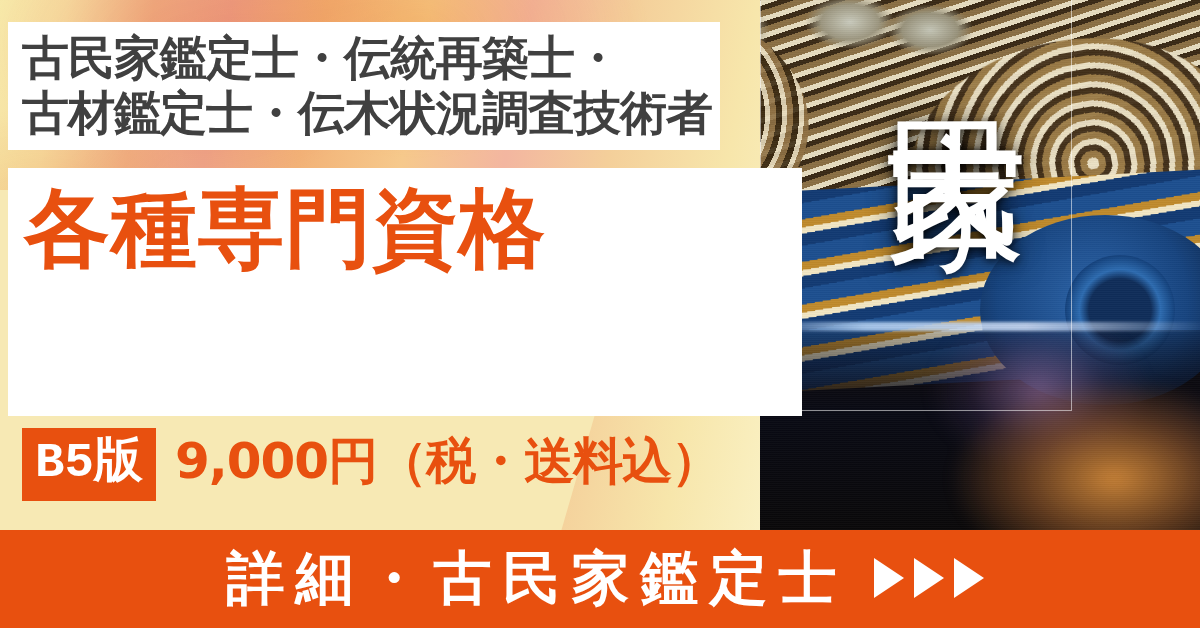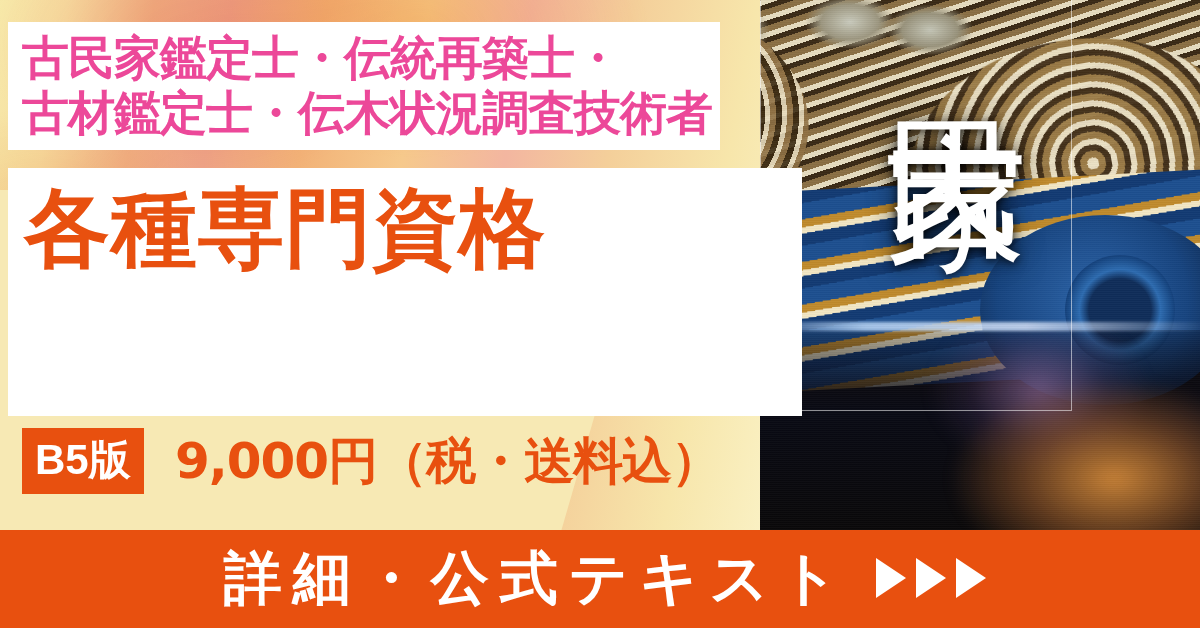--- a/index.html
+++ b/index.html
@@ -168,21 +168,21 @@
     clip-path:polygon(0 0, 660px 0, 560px 345px, 0 345px);
   }
 
   
   .panel-one{
     position:absolute;left:8px;top:22px;width:712px;height:128px;
     background:#ffffff;
   }
   .headline{
     position:absolute;left:14px;top:8px;
-    color:#ec4899;
+    color:#404040;
     font-family:"DejaVu Sans","Liberation Sans",sans-serif;
     font-weight:700;
     font-size:47px;
     line-height:55px;
     letter-spacing:-1px;
     white-space:pre;
   }
 
   
   .panel-two{
@@ -205,22 +205,22 @@
     font-weight:700;
     font-size:86px;line-height:96px;
     letter-spacing:1px;
     white-space:pre;
   }
 
   
   .badge{
     position:absolute;left:22px;top:428px;
     background:#e8500f;color:#ffffff;
-    font-family:Liberation Sans, sans-serif;
-    font-weight:700;font-size:42px;
+    font-family:Liberation Mono, monospace;
+    font-weight:700;font-size:49px;
     line-height:1;
     padding:11px 13px 13px 13px;
     letter-spacing:0px;
     white-space:pre;
   }
   .price{
     position:absolute;left:175px;top:430px;
     color:#e8500f;
     font-family:"DejaVu Sans","Liberation Sans",sans-serif;
     font-weight:700;
@@ -293,21 +293,21 @@
   </div>
 
   <div class="panel-two">
     <div class="title-line1">各種専門資格</div>
   </div>
 
   <div class="badge">B5版</div>
   <div class="price">9,000円（税・送料込）</div>
 
   <div class="cta">
-    <span class="cta-text">詳細・公式テキスト</span>
+    <span class="cta-text">詳細・古民家鑑定士</span>
     <span class="arrows">
       <span class="arrow"></span>
       <span class="arrow"></span>
       <span class="arrow"></span>
     </span>
   </div>
 
 </div>
 
 </body></html>

